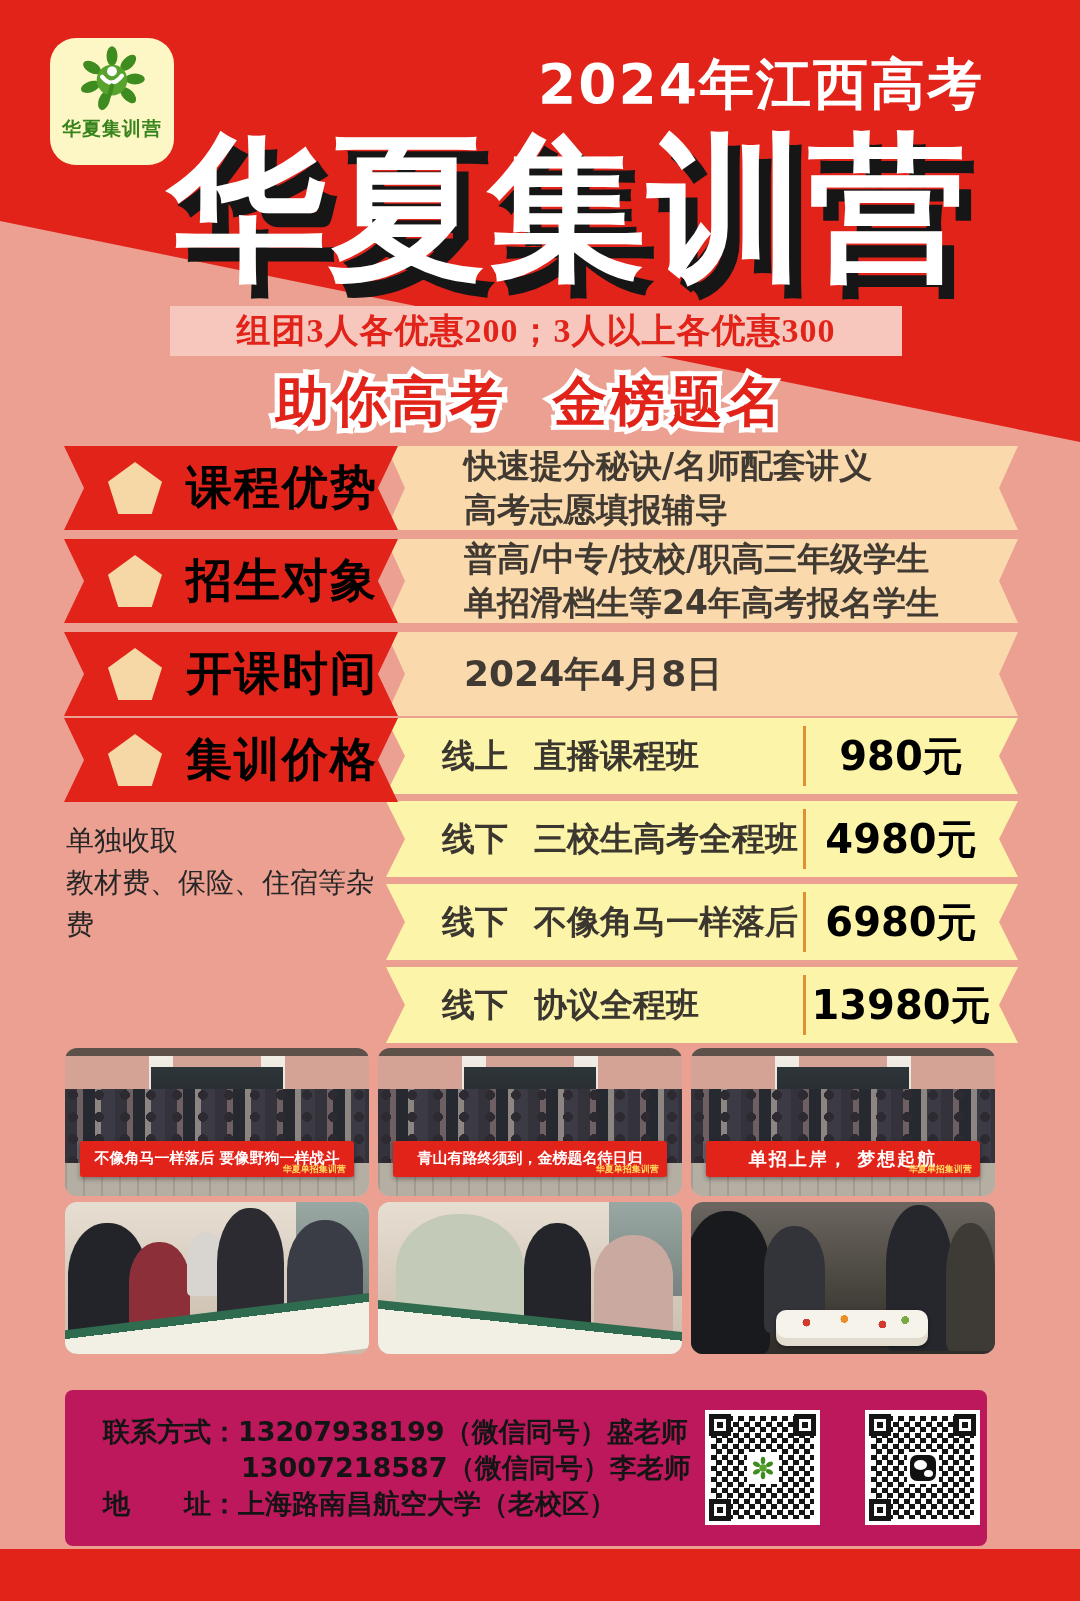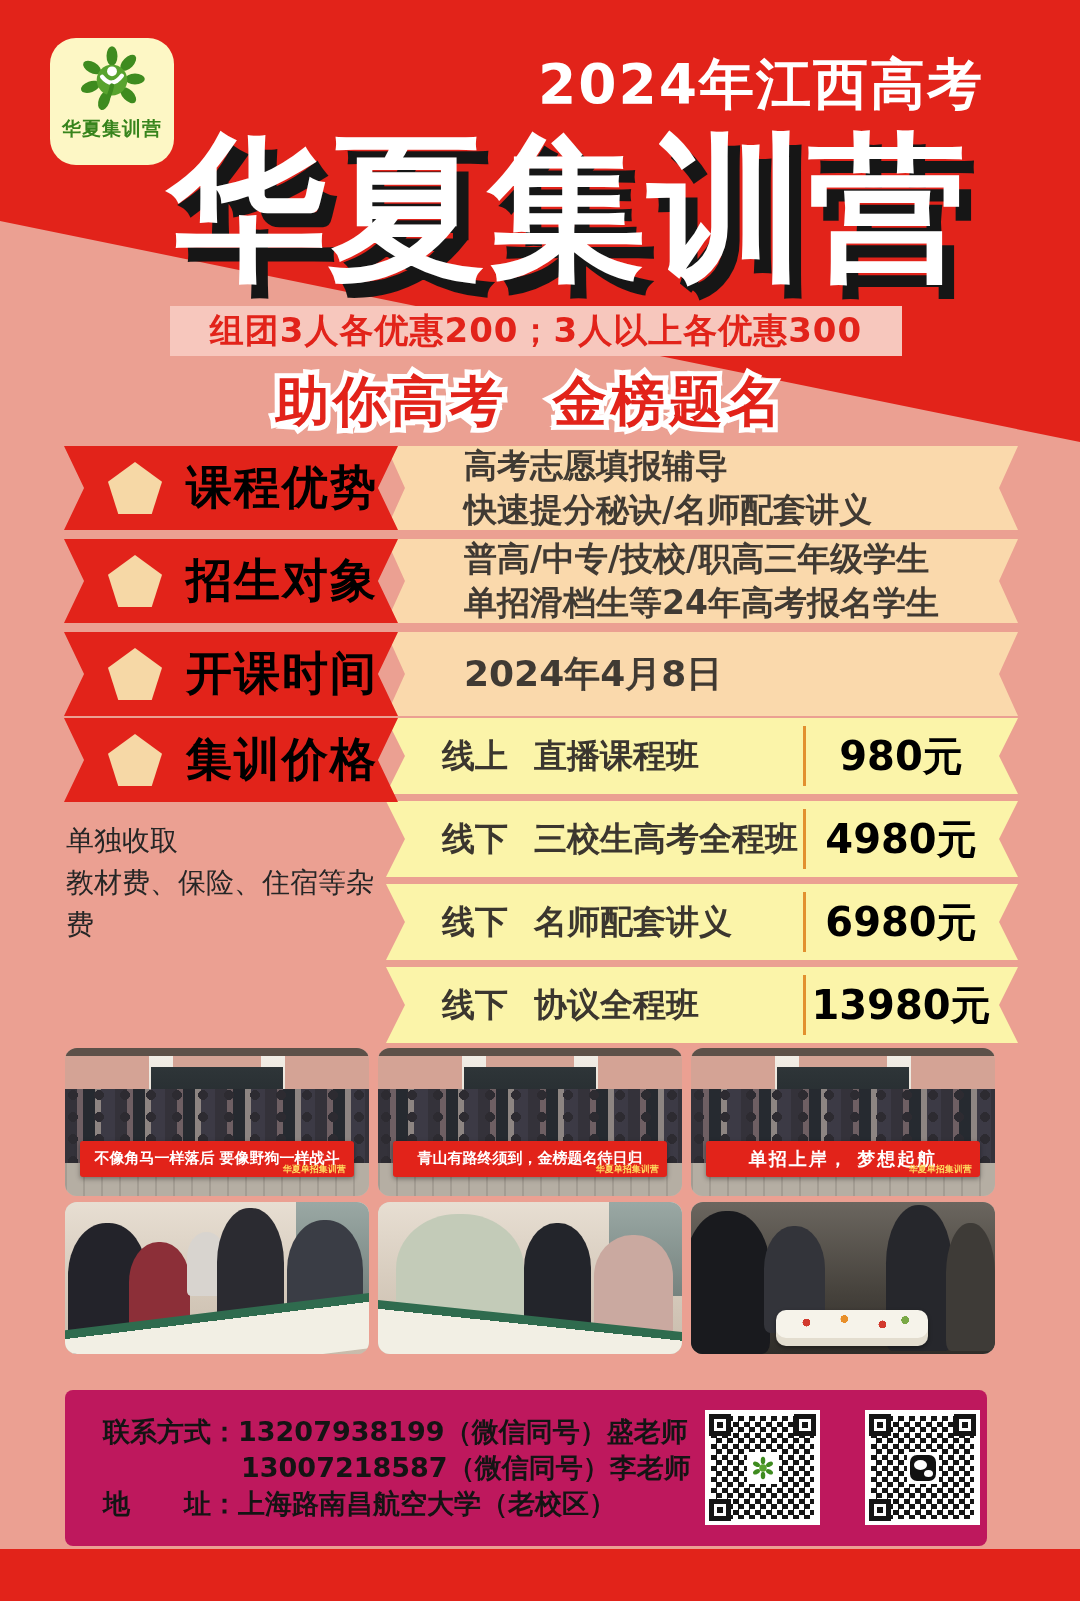--- a/index.html
+++ b/index.html
@@ -12,21 +12,21 @@
   .hero-red{position:absolute;top:0;left:0;width:1080px;height:442px;background:#e2231a;
     clip-path:polygon(0 0,100% 0,100% 100%,0 50%);}
   .logo-card{position:absolute;left:50px;top:38px;width:124px;height:127px;background:#fdf7c5;
     border-radius:26px;display:flex;flex-direction:column;align-items:center;justify-content:flex-start;padding-top:6px;box-sizing:border-box;}
   .logo-card svg{width:70px;height:70px;}
   .logo-text{font-size:19px;font-weight:800;color:#37841c;letter-spacing:1px;margin-top:2px;white-space:nowrap;}
   .exam-banner{position:absolute;left:538px;top:48px;font-size:55px;font-weight:800;color:#fff;letter-spacing:2px;white-space:nowrap;}
   .main-title{position:absolute;left:168px;top:122px;font-size:158px;font-weight:900;color:#fff;letter-spacing:2px;
     white-space:nowrap;text-shadow:12px 14px 0 #161616;line-height:1.1;}
   .discount-banner{position:absolute;left:170px;top:306px;width:732px;height:50px;background:#f7c7bd;
-    display:flex;align-items:center;justify-content:center;font-size:34px;font-weight:800;color:#e2231a;letter-spacing:1px;}
+    display:flex;align-items:center;justify-content:center;font-size:34px;font-weight:800;color:#e2231a;letter-spacing:1px;font-family:Liberation Serif, serif;}
   .slogan-wrap{position:absolute;left:164px;top:366px;width:732px;height:62px;text-align:center;font-size:54px;font-weight:900;letter-spacing:4px;}
   .slogan-wrap span{position:absolute;left:0;right:0;top:0;white-space:pre;}
   .txt-stroke{color:#e2231a;-webkit-text-stroke:10px #ffffff;}
   .txt-fill{color:#e2231a;}
   
   .ribbon{position:absolute;left:64px;width:334px;height:84px;background:#e2231a;
     clip-path:polygon(0 0,100% 0,94% 50%,100% 100%,0 100%,6% 50%);
     display:flex;align-items:center;padding-left:44px;box-sizing:border-box;gap:24px;z-index:3;}
   .penta{width:54px;height:52px;background:#f6d8a6;
     clip-path:polygon(50% 0,100% 38%,81% 100%,19% 100%,0 38%);
@@ -146,22 +146,22 @@
   <div class="slogan-wrap">
     <span class="txt-stroke">助你高考  金榜题名</span>
     <span class="txt-fill">助你高考  金榜题名</span>
   </div>
 
   <div class="ribbon" style="top:446px">
     <div class="penta"></div>
     <div class="ribbon-label">课程优势</div>
   </div>
   <div class="panel" style="top:446px">
+    <div>快速提分秘诀/名师配套讲义</div>
     <div>高考志愿填报辅导</div>
-    <div>快速提分秘诀/名师配套讲义</div>
   </div>
 
   <div class="ribbon" style="top:539px">
     <div class="penta"></div>
     <div class="ribbon-label">招生对象</div>
   </div>
   <div class="panel" style="top:539px">
     <div>普高/中专/技校/职高三年级学生</div>
     <div>单招滑档生等24年高考报名学生</div>
   </div>
@@ -196,21 +196,21 @@
     <div class="pr-left">
       <span>线下</span>
       <span>三校生高考全程班</span>
     </div>
     <div class="pr-divider"></div>
     <div class="pr-price">4980元</div>
   </div>
   <div class="price-row" style="top:884px">
     <div class="pr-left">
       <span>线下</span>
-      <span>名师配套讲义</span>
+      <span>不像角马一样落后</span>
     </div>
     <div class="pr-divider"></div>
     <div class="pr-price">6980元</div>
   </div>
   <div class="price-row" style="top:967px">
     <div class="pr-left">
       <span>线下</span>
       <span>协议全程班</span>
     </div>
     <div class="pr-divider"></div>

